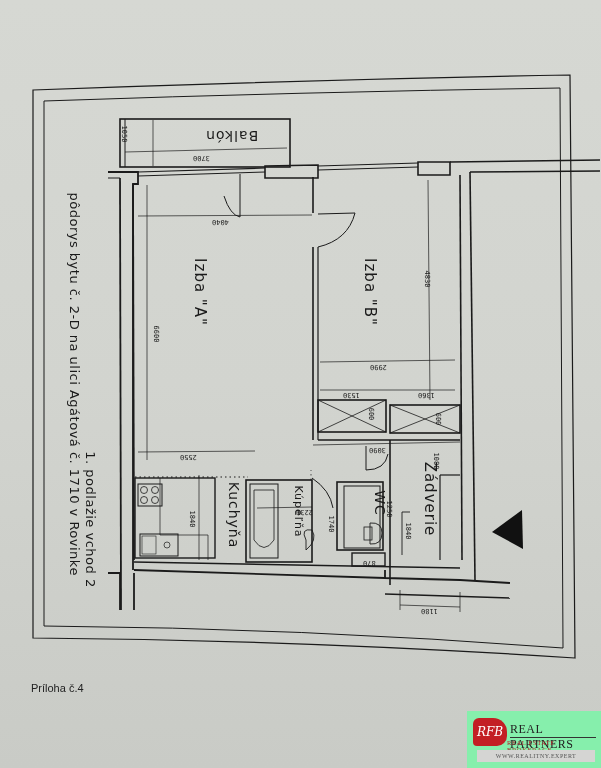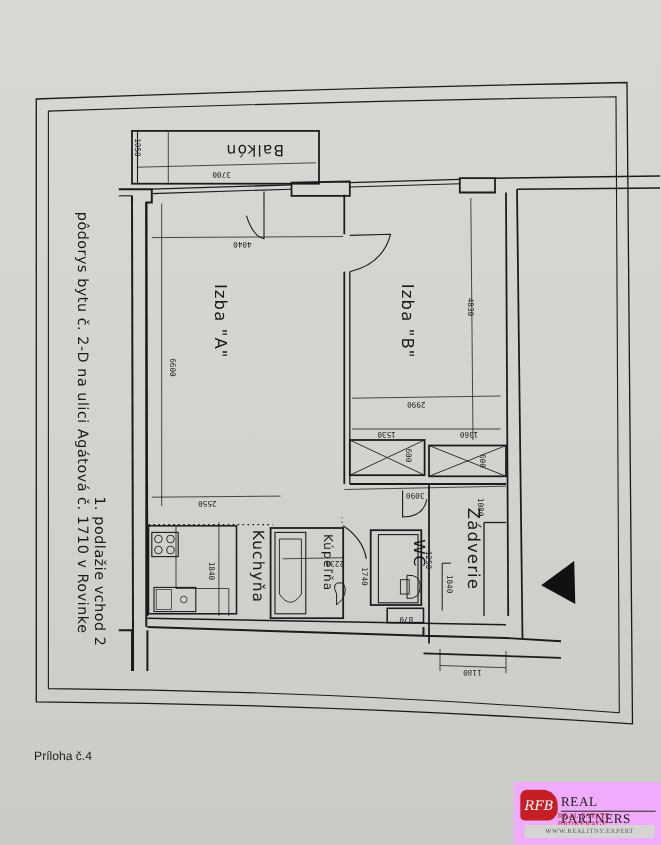--- a/index.html
+++ b/index.html
@@ -6,21 +6,21 @@
   body{width:601px;height:768px;background:#cdd0cb;position:relative;overflow:hidden;font-family:"DejaVu Sans",sans-serif;}
   .paper{position:absolute;left:0;top:0;width:601px;height:768px;background:linear-gradient(180deg,#d6d8d3 0%,#d2d4cf 50%,#c9cbc6 100%);}
   svg.plan{position:absolute;left:0;top:0;}
   .lbl{position:absolute;color:#1a1a1a;white-space:nowrap;transform-origin:center center;}
   .rot90{transform:rotate(90deg);}
   .rot180{transform:rotate(180deg);}
   .dim{font-family:"DejaVu Sans Mono",monospace;font-size:7px;}
   .room{font-size:15px;letter-spacing:1px;}
   .title{font-size:13px;letter-spacing:0.5px;}
   .attachment{position:absolute;left:31px;top:662px;font-family:"Liberation Sans",sans-serif;font-size:11px;color:#222;margin-top:20px;}
-  .logo{position:absolute;left:467px;top:711px;width:134px;height:57px;background:#f0abfc;}
+  .logo{position:absolute;left:467px;top:711px;width:134px;height:57px;background:#86efac;}
   .logo .badge{position:absolute;left:6px;top:7px;width:34px;height:28px;background:#c31f24;border-radius:6px 14px 10px 4px;color:#fff;font-family:"DejaVu Serif",serif;font-size:12px;font-style:italic;text-align:center;line-height:28px;}
   .logo .name{position:absolute;left:43px;top:11px;font-family:"Liberation Serif",serif;font-size:12px;color:#222;letter-spacing:0.5px;}
   .logo .sub{position:absolute;left:40px;top:28px;font-family:"Liberation Serif",serif;font-size:6.5px;color:#b0222a;letter-spacing:0.6px;}
   .logo .web{position:absolute;left:10px;top:39px;width:118px;height:12px;background:#d5d5d3;font-family:"Liberation Serif",serif;font-size:6px;color:#555;text-align:center;line-height:12px;letter-spacing:0.5px;}
   .logo .rule{position:absolute;left:43px;top:26px;width:86px;height:1px;background:#333;}
 </style>
 </head>
 <body>
 
 <div class="paper"></div>

